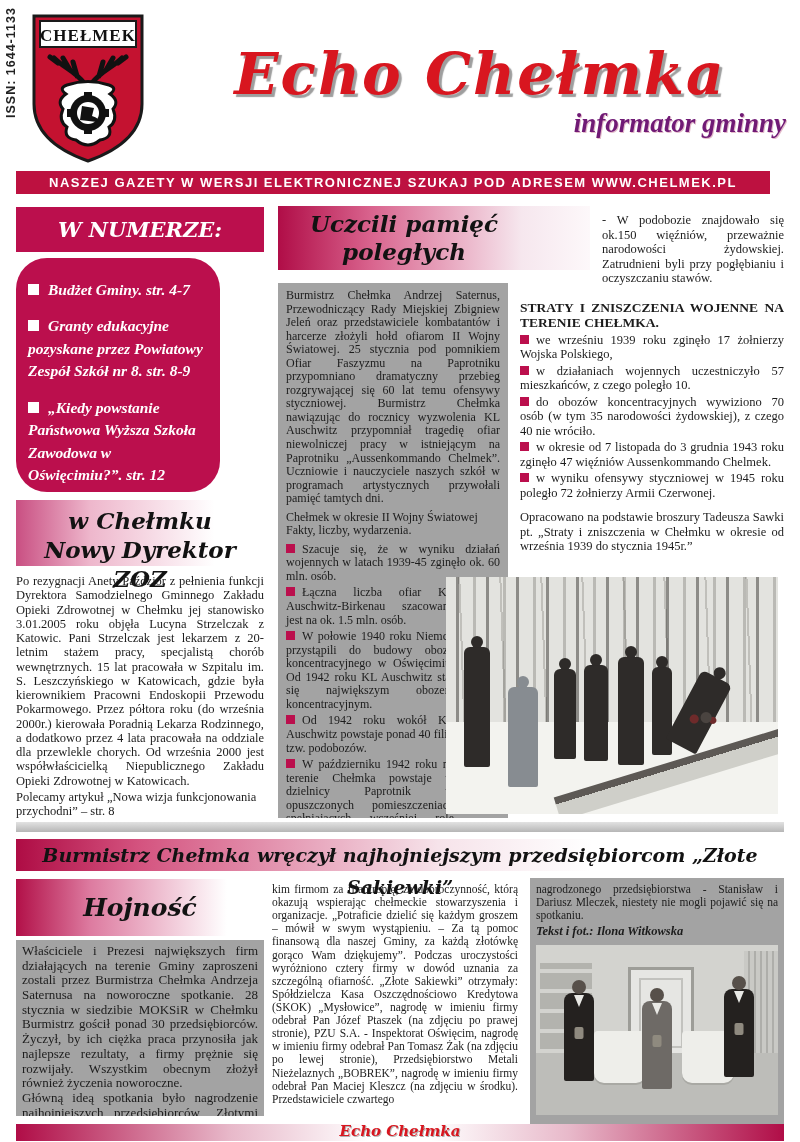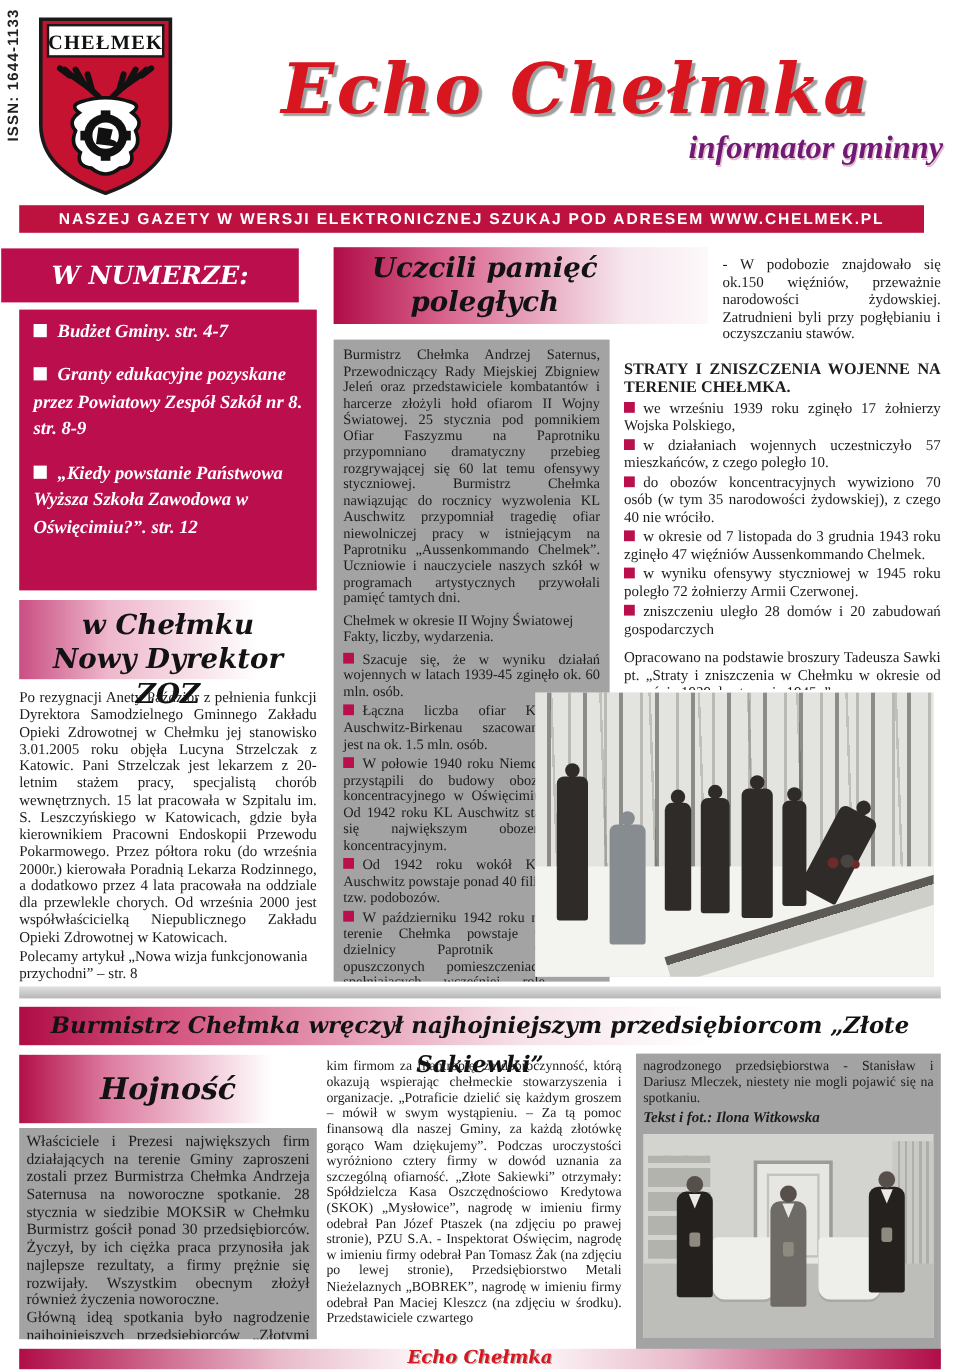--- a/index.html
+++ b/index.html
@@ -49,26 +49,26 @@
   .grad-banner {
     color:#121212; font-style:italic; font-weight:bold;
     font-family:"DejaVu Serif", serif;
   }
   .sq { display:inline-block; width:9px; height:9px; background:#bb0f4d; margin-right:7px; }
   .sq.white { background:#ffffff; width:11px; height:11px; margin-right:9px; }
   .just { text-align:justify; }
 
   
   .toc-title {
-    left:1px; top:207px; width:248px; height:45px;
+    left:16px; top:207px; width:248px; height:45px;
     text-align:center; line-height:45px;
     font-style:italic; font-weight:bold; font-size:21px;
     font-family:"DejaVu Serif", serif;
   }
-  .toc-items { left:16px; top:258px; width:248px; height:234px; padding:8px 12px; overflow:hidden; }
+  .toc-items { left:16px; top:258px; width:204px; height:234px; padding:21px 12px; overflow:hidden;border-radius:31px; }
   .toc-item { font-style:italic; font-weight:bold; font-size:15.5px; line-height:1.45; margin-bottom:14px; }
 
   .zoz-banner {
     left:16px; top:500px; width:248px; height:66px;
     background:linear-gradient(90deg,#c94f82 0%,#eeb7cc 30%,#ffffff 80%);
     text-align:center; font-size:23px; line-height:1.25; padding-top:7px;
   }
   .zoz-body { left:16px; top:574px; width:248px; height:246px; overflow:hidden;
     font-size:12.5px; line-height:1.14; }
   .zoz-body .p { margin-bottom:2px; }
@@ -241,21 +241,20 @@
   </div>
 
   <div class="abs right-col">
     <div class="right-note just">- W podobozie znajdowało się ok.150 więźniów, przeważnie narodowości żydowskiej. Zatrudnieni byli przy pogłębianiu i oczyszczaniu stawów.</div>
     <div class="losses-head just">STRATY I ZNISZCZENIA WOJENNE NA TERENIE CHEŁMKA.</div>
     <div class="loss just"><span class="sq"></span><span>we wrześniu 1939 roku zginęło 17 żołnierzy Wojska Polskiego,</span></div>
     <div class="loss just"><span class="sq"></span><span>w działaniach wojennych uczestniczyło 57 mieszkańców, z czego poległo 10.</span></div>
     <div class="loss just"><span class="sq"></span><span>do obozów koncentracyjnych wywiziono 70 osób (w tym 35 narodowości żydowskiej), z czego 40 nie wróciło.</span></div>
     <div class="loss just"><span class="sq"></span><span>w okresie od 7 listopada do 3 grudnia 1943 roku zginęło 47 więźniów Aussenkommando Chelmek.</span></div>
     <div class="loss just"><span class="sq"></span><span>w wyniku ofensywy styczniowej w 1945 roku poległo 72 żołnierzy Armii Czerwonej.</span></div>
-    <div class="loss just"><span class="sq"></span><span>zniszczeniu uległo 28 domów i 20 zabudowań gospodarczych</span></div>
     <div class="loss-source just">Opracowano na podstawie broszury Tadeusza Sawki pt. „Straty i zniszczenia w Chełmku w okresie od września 1939 do stycznia 1945r.”</div>
   </div>
 
   <div class="abs gray-bar"></div>
   <div class="abs sak-banner grad-banner">Burmistrz Chełmka wręczył najhojniejszym przedsiębiorcom „Złote Sakiewki”</div>
 
   <div class="abs hoj-banner grad-banner">Hojność doceniona</div>
   <div class="abs hoj-body pink-box">
     <div class="just">Właściciele i Prezesi największych firm działających na terenie Gminy zaproszeni zostali przez Burmistrza Chełmka Andrzeja Saternusa na noworoczne spotkanie. 28 stycznia w siedzibie MOKSiR w Chełmku Burmistrz gościł ponad 30 przedsiębiorców. Życzył, by ich ciężka praca przynosiła jak najlepsze rezultaty, a firmy prężnie się rozwijały. Wszystkim obecnym złożył również życzenia noworoczne.</div>
     <div class="just">Główną ideą spotkania było nagrodzenie najhojniejszych przedsiębiorców „Złotymi Sakiewkami”. Burmistrz dziękował wszyst-</div>

